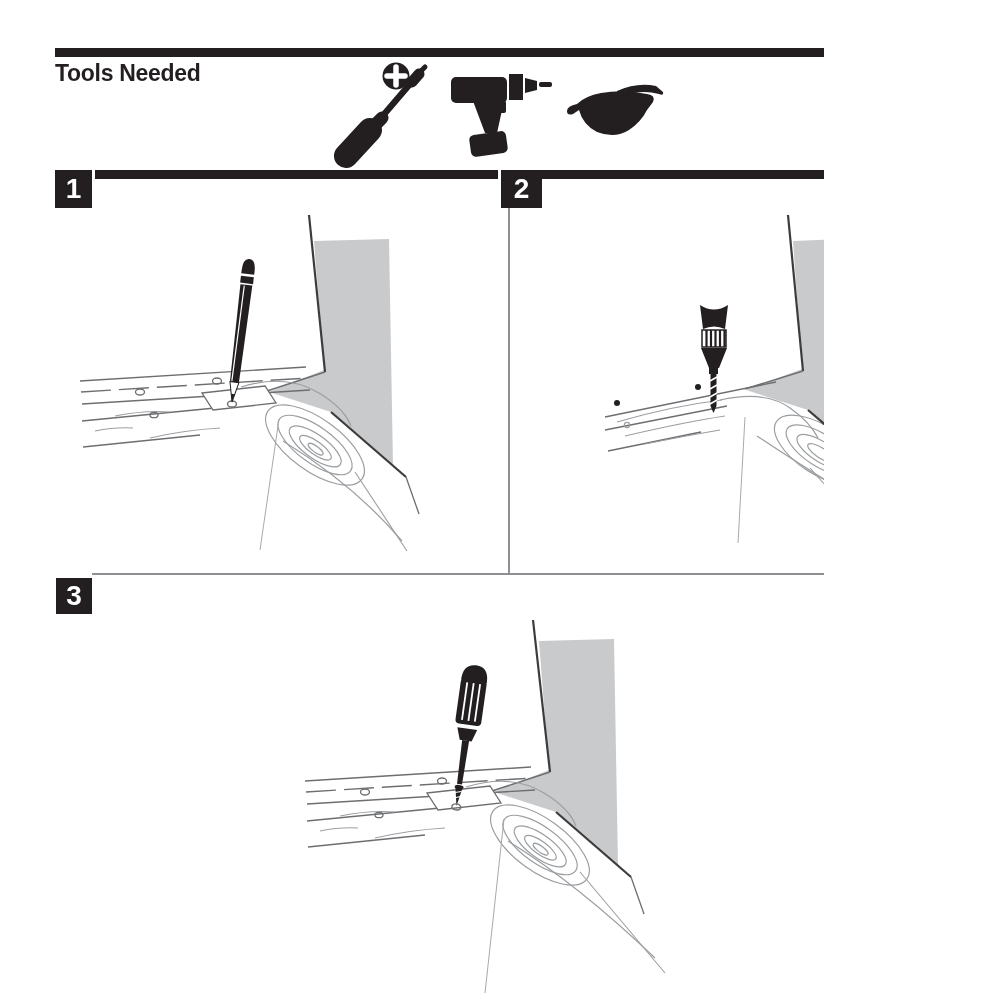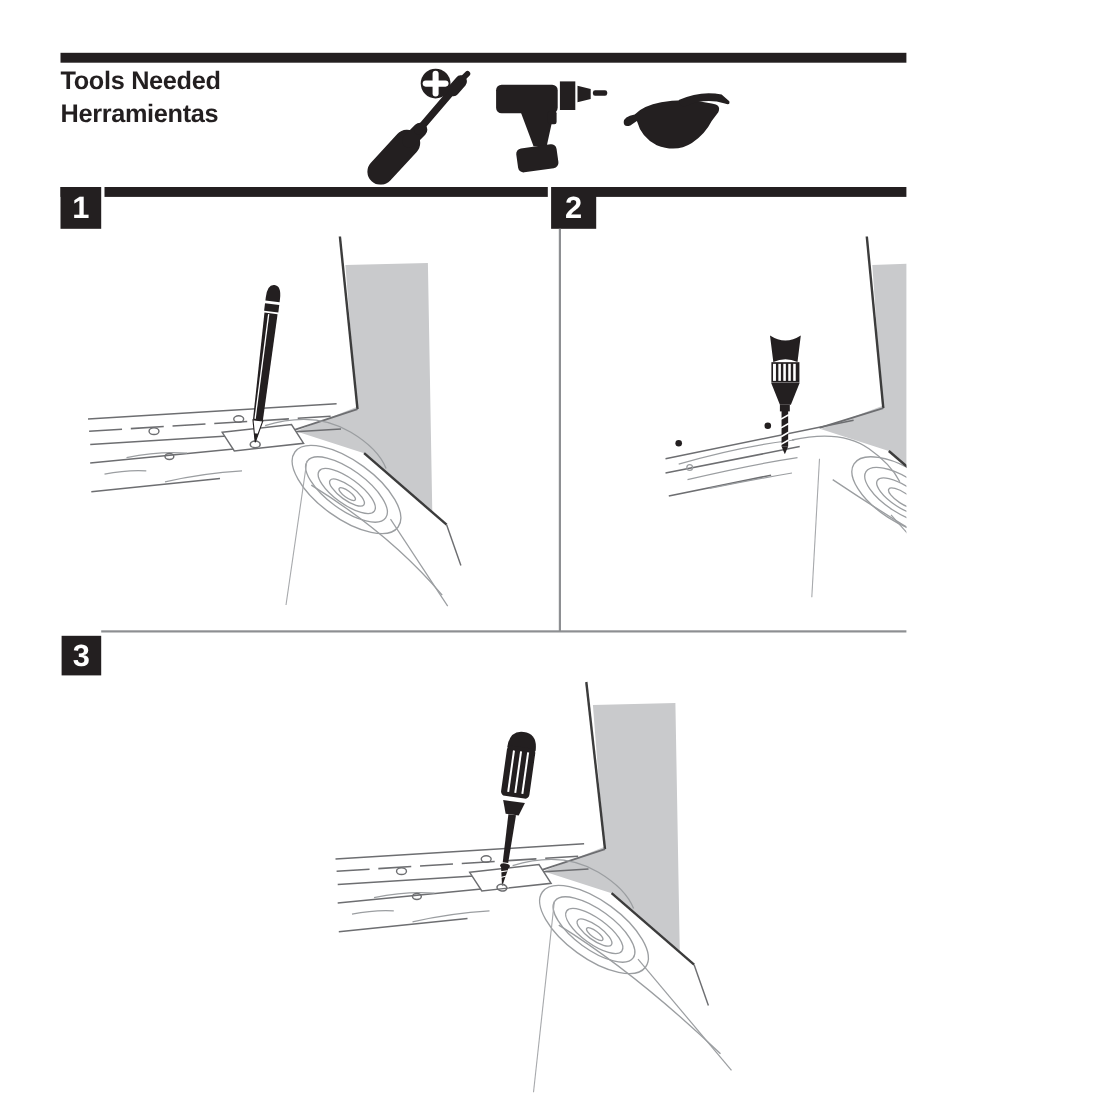--- a/index.html
+++ b/index.html
@@ -41,21 +41,20 @@
 </style>
 </head>
 <body>
 
 <div class="page">
 
   <div class="abs rule" style="left:55px;top:48px;width:890px;height:9px;"></div>
 
   <div class="abs title" style="left:55px;top:59px;">
     <div>Tools Needed</div>
-    <div>Herramientas</div>
   </div>
 
   <svg class="abs" style="left:330px;top:56px;" width="100" height="112" viewBox="0 0 100 112">
     <g stroke-linecap="round">
       <line class="s-ink" x1="16" y1="100" x2="40" y2="74" stroke-width="24"></line>
       <line class="s-ink" x1="42" y1="72" x2="52" y2="62" stroke-width="13"></line>
       <line class="s-ink" x1="50" y1="63" x2="86" y2="21" stroke-width="6.5"></line>
       <line class="s-ink" x1="82" y1="26" x2="89" y2="18" stroke-width="11"></line>
       <line class="s-ink" x1="89" y1="17" x2="95" y2="11" stroke-width="5"></line>
     </g>

